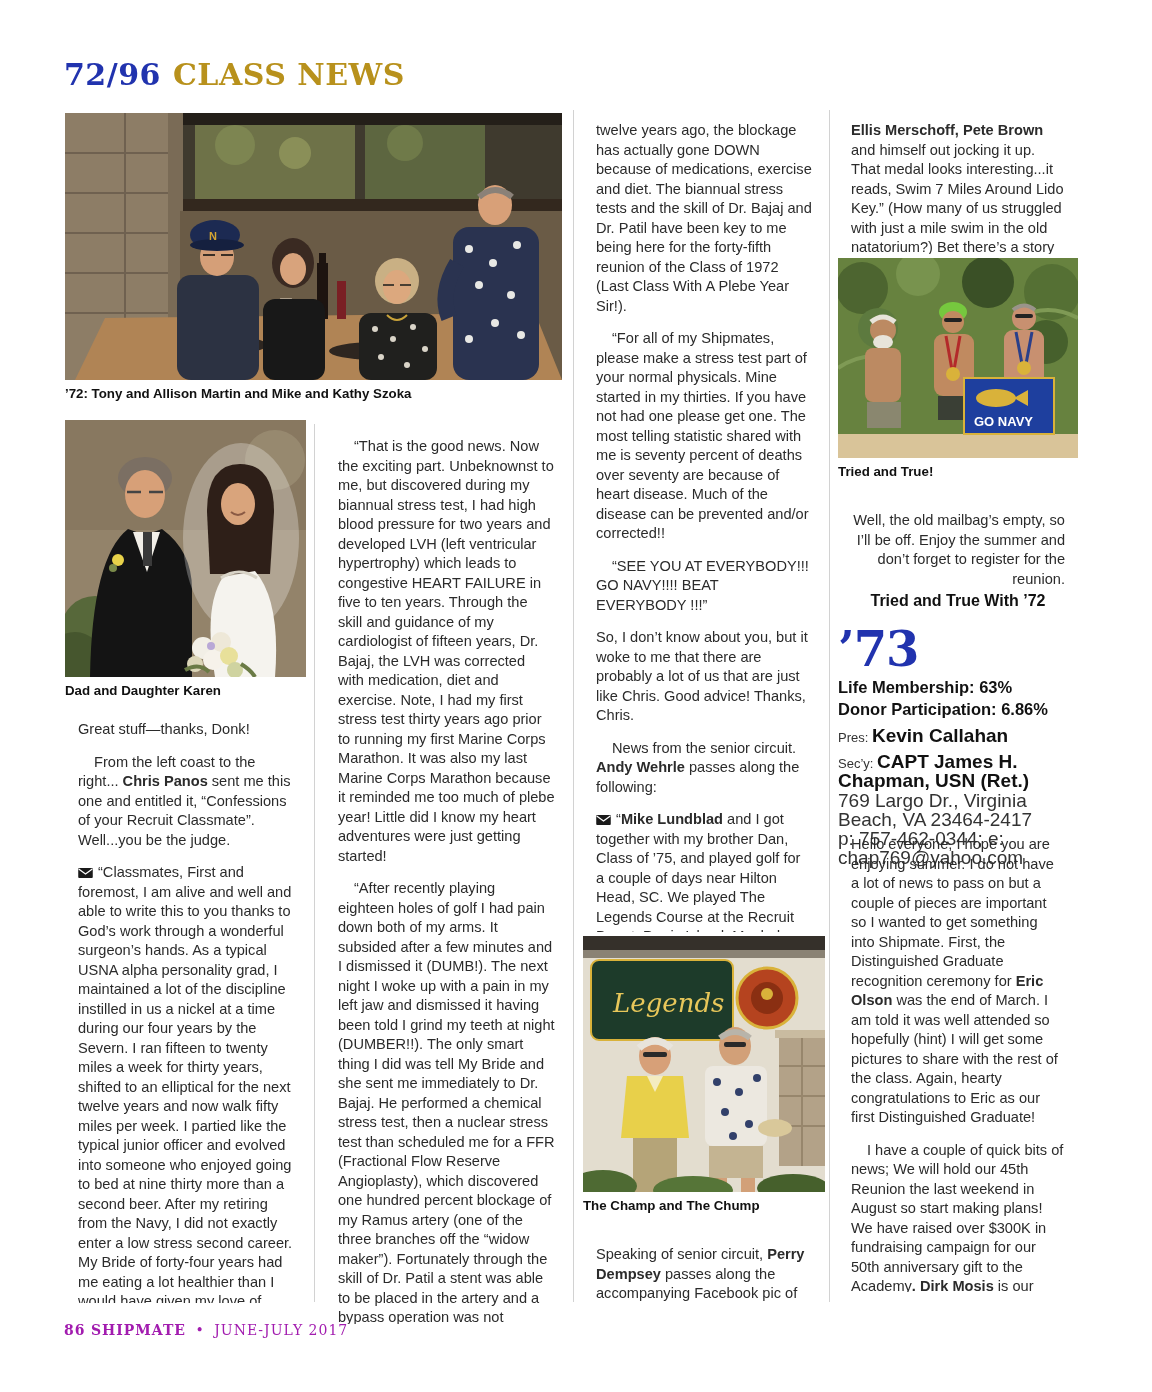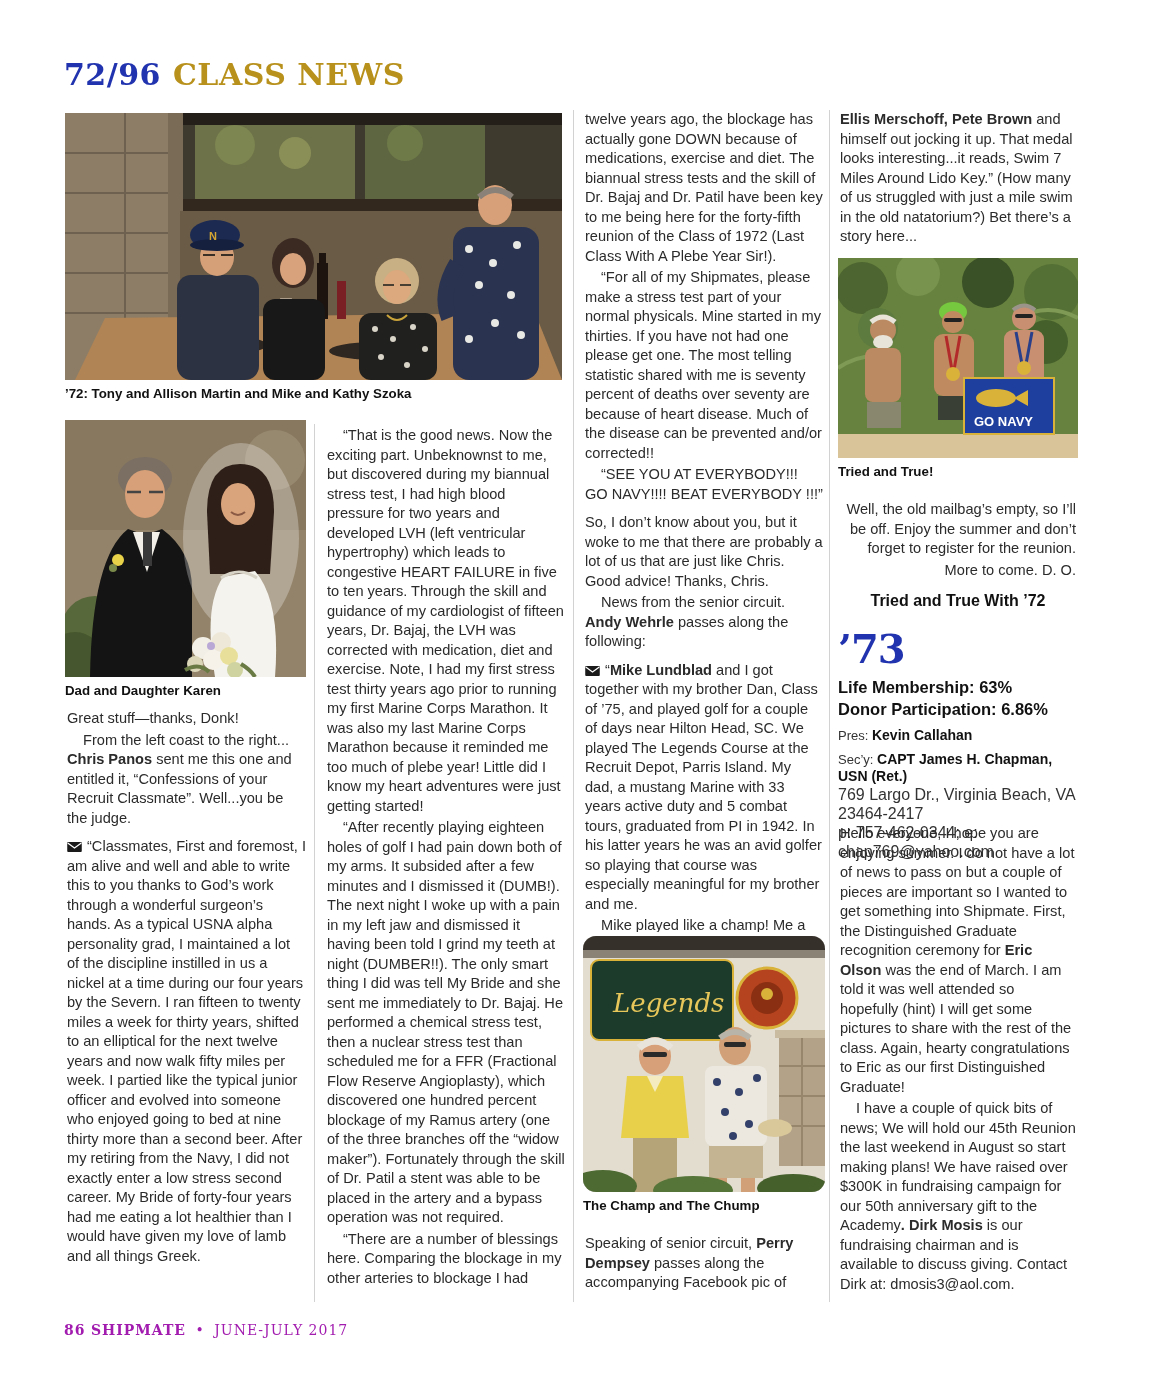--- a/index.html
+++ b/index.html
@@ -13,53 +13,53 @@
   
   .divider{position:absolute;width:1px;background:#d2d2d2;}
   .d1{left:314px;top:424px;height:878px;}
   .d2{left:573px;top:110px;height:1192px;}
   .d3{left:829px;top:110px;height:1192px;}
   
   .photo{position:absolute;margin:0;padding:0;overflow:hidden;background:#777;}
   .photo svg{display:block;}
   .photo1{left:65px;top:113px;width:497px;height:267px;}
   .photo2{left:65px;top:420px;width:241px;height:257px;}
-  .photo3{left:583px;top:936px;width:242px;height:256px;border-radius:13px;}
+  .photo3{left:583px;top:936px;width:242px;height:256px;}
   .photo4{left:838px;top:258px;width:240px;height:200px;}
   .caption{position:absolute;font-size:13.3px;font-weight:bold;color:#111;line-height:16px;}
   .cap1{left:65px;top:386px;width:497px;}
   .cap2{left:65px;top:683px;width:241px;}
   .cap3{left:583px;top:1198px;width:242px;}
   .cap4{left:838px;top:464px;width:240px;}
   
   .textcol{position:absolute;font-size:14.6px;line-height:19.5px;color:#2b2b2b;}
   .col1{left:65px;top:707px;width:243px;height:596px;overflow:hidden;}
   .col2{left:325px;top:424px;width:243px;height:900px;overflow:hidden;}
   .col3a{left:583px;top:108px;width:242px;height:824px;overflow:hidden;}
   .col3b{left:583px;top:1232px;width:242px;height:80px;overflow:hidden;}
   .col4a{left:838px;top:108px;width:240px;height:146px;overflow:hidden;}
   .col4b{left:838px;top:498px;width:240px;height:88px;overflow:hidden;text-align:right;}
   .col4c{left:838px;top:822px;width:240px;height:470px;overflow:hidden;}
-  .para{margin:2px;}
+  .para{margin:13px;}
   .para.indent{text-indent:16px;}
   .para.gap{margin-top:9px;}
   .para b{font-weight:bold;}
   .env{width:15px;height:10px;margin-right:5px;vertical-align:-1px;}
   
   .subhead{position:absolute;left:838px;top:592px;width:240px;text-align:center;
            font-size:16px;font-weight:bold;color:#111;}
   
   .class73{position:absolute;left:838px;top:622px;width:240px;}
-  .bigyear{font-family:"DejaVu Serif",serif;font-weight:bold;font-size:40px;line-height:54px;
+  .bigyear{font-family:"DejaVu Serif",serif;font-weight:bold;font-size:48px;line-height:54px;
            color:#2133ae;letter-spacing:-1px;}
   .stat{font-size:16.5px;font-weight:bold;color:#111;line-height:22px;}
   .stat.first{}
   .officer{font-size:13px;color:#333;margin-top:7px;line-height:17px;}
-  .officer b{font-size:14px;color:#111;margin-top:16px;}
-  .addr{font-size:16px;color:#333;line-height:19px;}
+  .officer b{font-size:19px;color:#111;margin-top:16px;}
+  .addr{font-size:19px;color:#333;line-height:19px;}
   
   .pagefooter{position:absolute;left:64px;top:1322px;font-family:"DejaVu Serif",serif;
               font-size:14px;color:#a21caf;letter-spacing:1px;white-space:nowrap;}
   .fno,.fmag{font-weight:bold;}
   .fsep{margin:0 4px;}
 </style>
 </head>
 <body>
 
 <div class="page">

